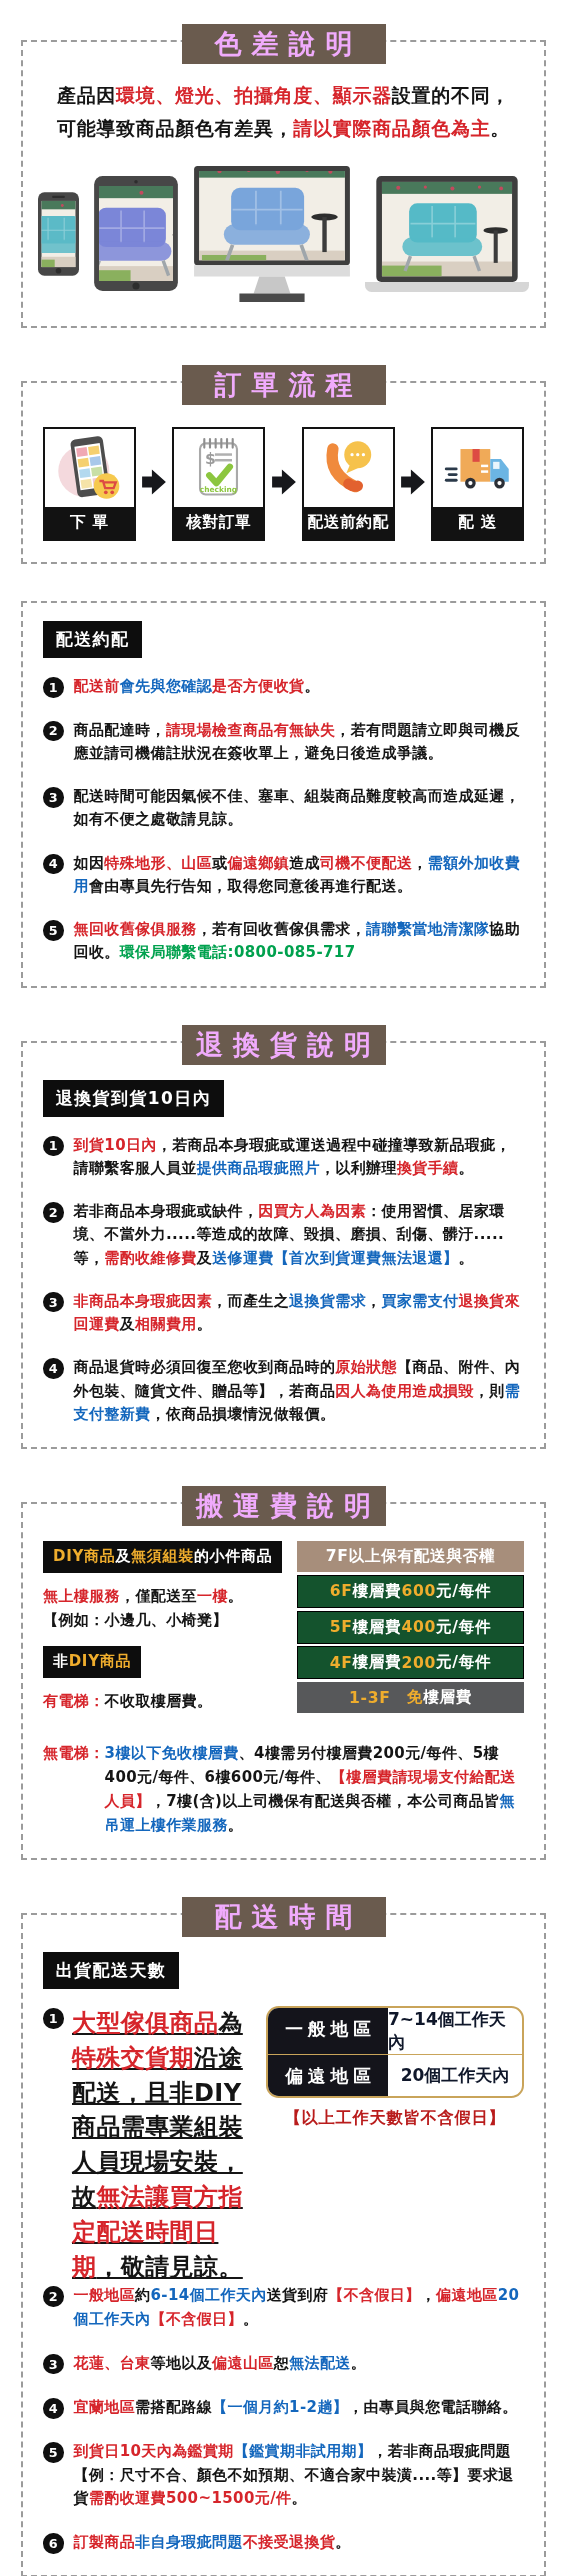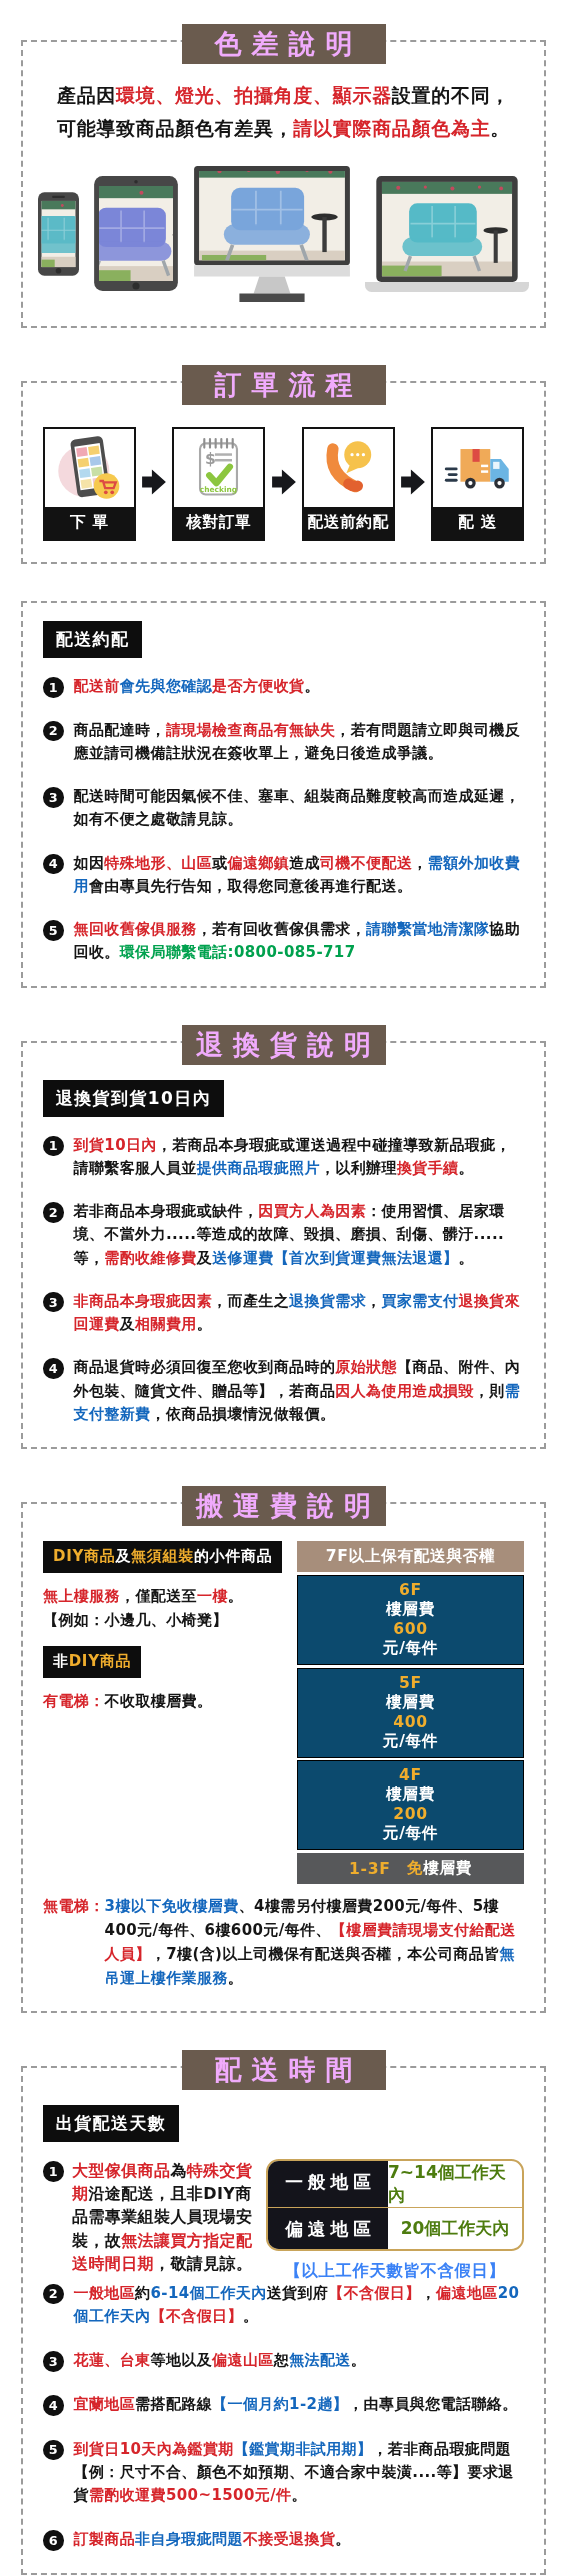--- a/index.html
+++ b/index.html
@@ -33,37 +33,37 @@
   .txt{flex:1;font-size:15px;line-height:1.55;letter-spacing:0.4px;}
   
   .mf-cols{display:flex;gap:5px;}
   .mf-left{flex:1;}
   .mf-label{display:inline-block;background:#0d0d0d;font-size:15px;padding:6.4px 10px;letter-spacing:0.7px;margin-bottom:11.3px;}
   .mf-note{font-size:15px;line-height:1.6;letter-spacing:0.4px;}
   .mf-table{width:227px;}
   .frow{display:flex;align-items:center;justify-content:center;font-size:15.6px;
         margin-bottom:2.8px;padding:5px 0;letter-spacing:0.7px;}
   .f-tan{background:#a78e7b;}
-  .f-navy{background:#0c4a6e;border:0.7px solid #000;flex-direction:column;}
+  .f-navy{background:#14532d;border:0.7px solid #000;}
   .f-gray{background:#57585a;}
-  .elev{display:flex;font-size:15px;line-height:1.6;margin-top:7px;letter-spacing:0.4px;}
+  .elev{display:flex;font-size:15px;line-height:1.6;margin-top:25px;letter-spacing:0.4px;}
   .elev .elab{flex:0 0 auto;white-space:nowrap;}
   .elev .ebody{flex:1;}
   
   .dt-row{display:flex;gap:8.5px;align-items:flex-start;margin-top:0;}
   .dt-first{flex:1;display:flex;gap:8.5px;}
-  .dt-first .txt{font-size:16px;line-height:1.45;}
+  .dt-first .txt{font-size:24px;line-height:1.45;text-decoration:underline;}
   .dt-right{width:258px;}
   .mtable{border:2.1px solid #c9a45a;border-radius:12.8px;overflow:hidden;background:#fff;}
   .mrow{display:flex;}
   .mrow + .mrow{border-top:1.4px solid #c9a45a;}
   .mlab{background:#14141b;color:#fff;flex:0 0 120px;text-align:center;font-size:17.7px;
         letter-spacing:5px;padding:8.5px 0;text-indent:5px;}
-  .mval{flex:1;display:flex;align-items:center;justify-content:center;color:#4d7c0f;font-size:17px;}
-  .mnote{color:#3b82f6;font-size:16.3px;text-align:center;margin-top:8.5px;letter-spacing:0.7px;}
+  .mval{flex:1;display:flex;align-items:center;justify-content:center;color:#0f172a;font-size:17px;}
+  .mnote{color:#b91c1c;font-size:16.3px;text-align:center;margin-top:8.5px;letter-spacing:0.7px;}
   .dt-items .item{margin-top:21px;}
 </style>
 </head>
 <body>
 
 <div class="page">
 
   <div class="section">
     <div class="hdr">色差說明</div>
     <div class="dash overlap">

